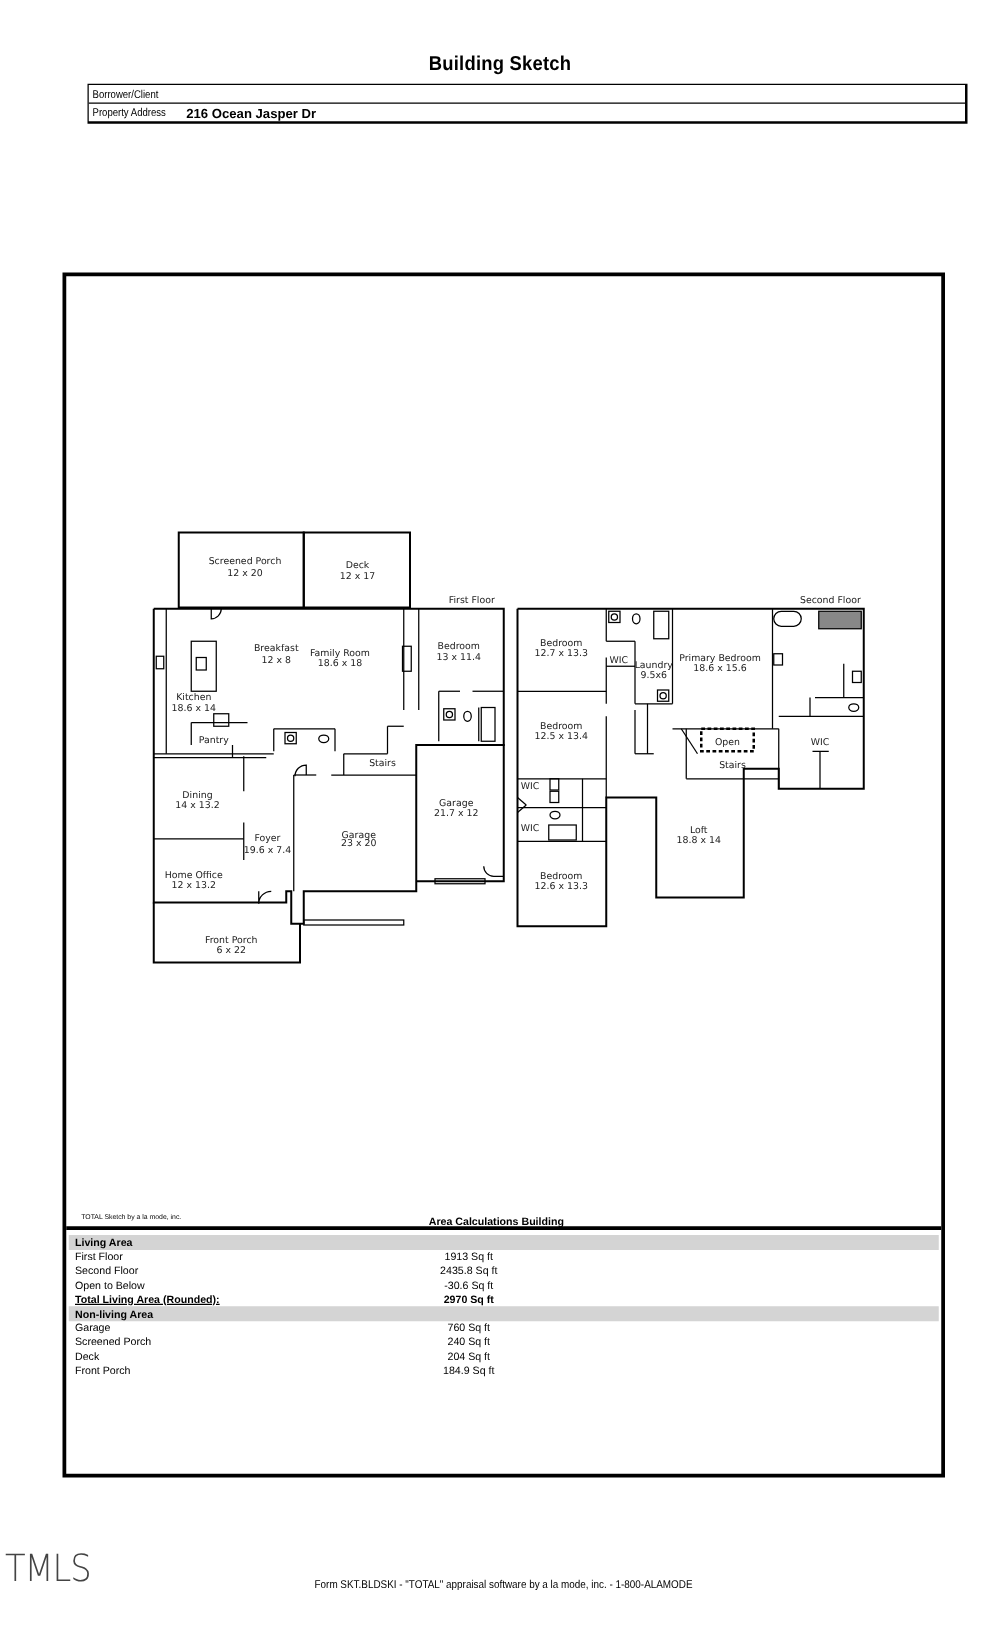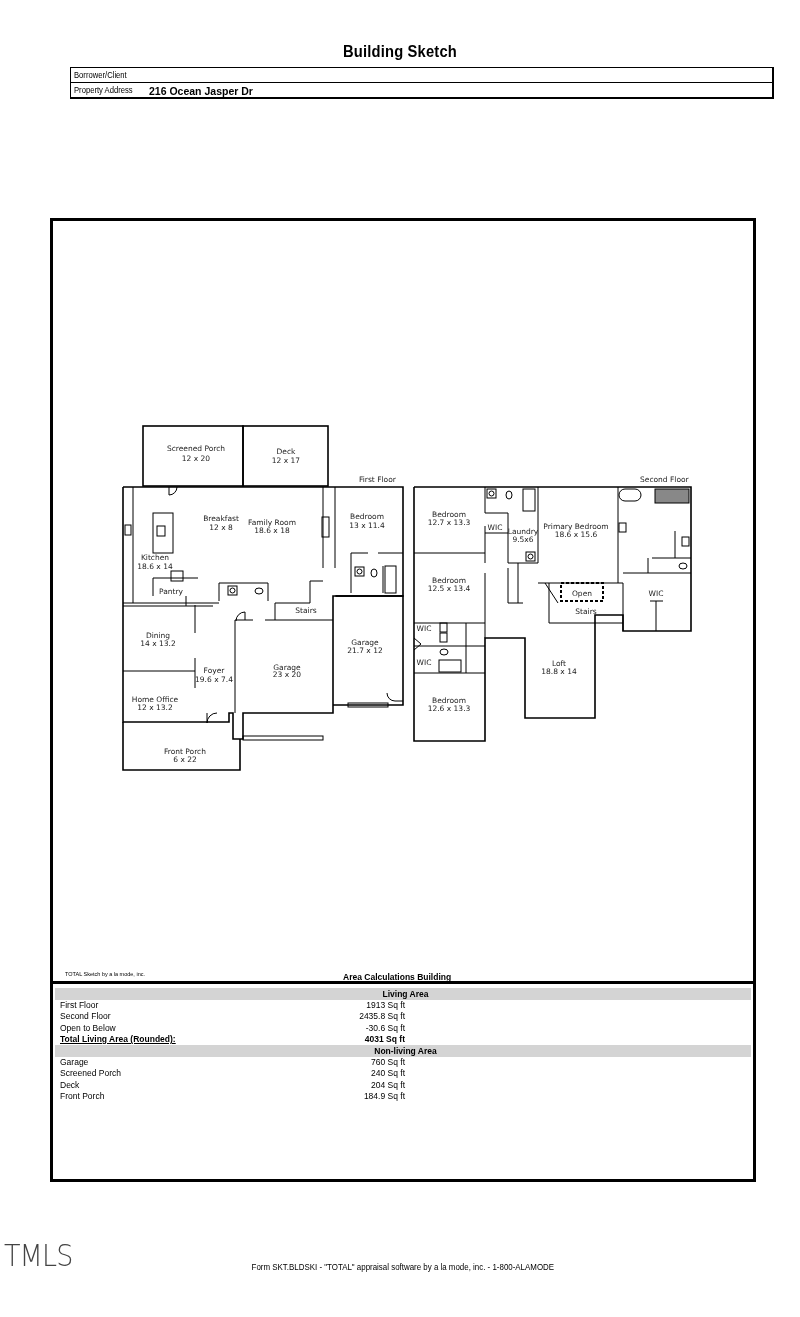--- a/index.html
+++ b/index.html
@@ -8,23 +8,23 @@
   .info-table { position: absolute; left: 52px; top: 67px; width: 701px; border: 1px solid #000; border-bottom-width: 2px; border-right-width: 2px; margin-left: 18px; }
   .info-row { position: relative; height: 14px; border-bottom: 1px solid #000; font-size: 9px; line-height: 14px; }
   .info-row:last-child { border-bottom: none; }
   .info-row .lbl { position: absolute; left: 3px; top: 0; font-family: "Liberation Sans", sans-serif; transform: scaleX(0.85); transform-origin: left; }
   .info-row .val { position: absolute; top: 1px; font-size: 10.5px; font-weight: bold; }
   .sketch-box { position: absolute; left: 50px; top: 218px; width: 700px; height: 958px; border: 3px solid #000; }
   .sketch-box .divider { position: absolute; left: 0; top: 760px; width: 700px; height: 3px; background: #000; }
   .small-credit { position: absolute; left: 12px; top: 750px; font-size: 5.5px; }
   .summary-title { position: absolute; left: 290px; top: 751px; font-size: 8.5px; font-weight: bold; }
   .summary { position: absolute; left: 2px; top: 767px; width: 696px; }
-  .sum-head { background: #d4d4d4; height: 12px; font-size: 8.5px; font-weight: bold; line-height: 12px; padding-left: 5px; text-align: center; }
+  .sum-head { background: #d4d4d4; height: 12px; font-size: 8.5px; font-weight: bold; line-height: 12px; padding-left: 5px; }
   .sum-row { position: relative; height: 11.3px; font-size: 8.5px; line-height: 11.3px; padding-left: 5px; }
-  .sum-row .v { position: absolute; left: 290px; top: 0; width: 60px; text-align: right; }
+  .sum-row .v { position: absolute; left: 290px; top: 0; width: 60px; text-align: center; }
   .sum-row.bold { font-weight: bold; text-decoration: underline; }
   .plan { position: absolute; left: 0; top: 0; }
   .room-label { font-family: "DejaVu Sans", sans-serif; font-size: 7.5px; fill: #222; text-anchor: middle; }
   .floor-label { font-family: "DejaVu Sans", sans-serif; font-size: 7.5px; fill: #222; }
   .tmls { position: absolute; left: 4px; top: 1238px; font-family: "DejaVu Sans", sans-serif; font-size: 30px; font-weight: 200; letter-spacing: -1px; color: #444; transform: scaleX(0.9); transform-origin: left; }
   .footer { position: absolute; left: 0; top: 1262px; width: 800px; text-align: center; font-size: 9px; }
   .footer span { display: inline-block; transform: scaleX(0.88); margin-left: 6px; }
 </style>
 </head>
 <body>
@@ -226,21 +226,21 @@
     <div class="sum-row">
       <span>Second Floor</span>
       <span class="v">2435.8 Sq ft</span>
     </div>
     <div class="sum-row">
       <span>Open to Below</span>
       <span class="v">-30.6 Sq ft</span>
     </div>
     <div class="sum-row bold">
       <span>Total Living Area (Rounded):</span>
-      <span class="v">4031 Sq ft</span>
+      <span class="v">2970 Sq ft</span>
     </div>
     <div class="sum-head">Non-living Area</div>
     <div class="sum-row">
       <span>Garage</span>
       <span class="v">760 Sq ft</span>
     </div>
     <div class="sum-row">
       <span>Screened Porch</span>
       <span class="v">240 Sq ft</span>
     </div>

